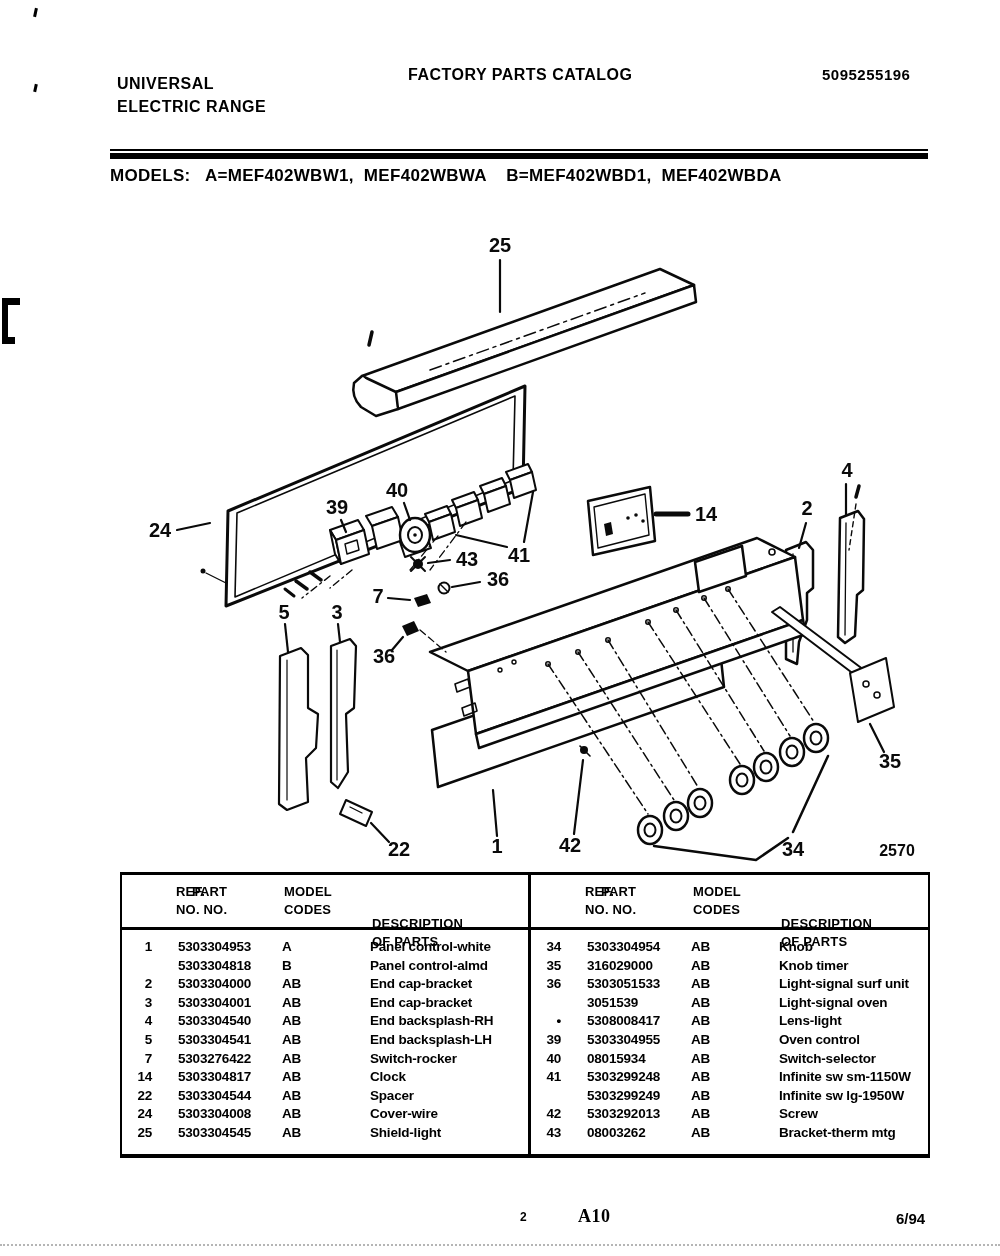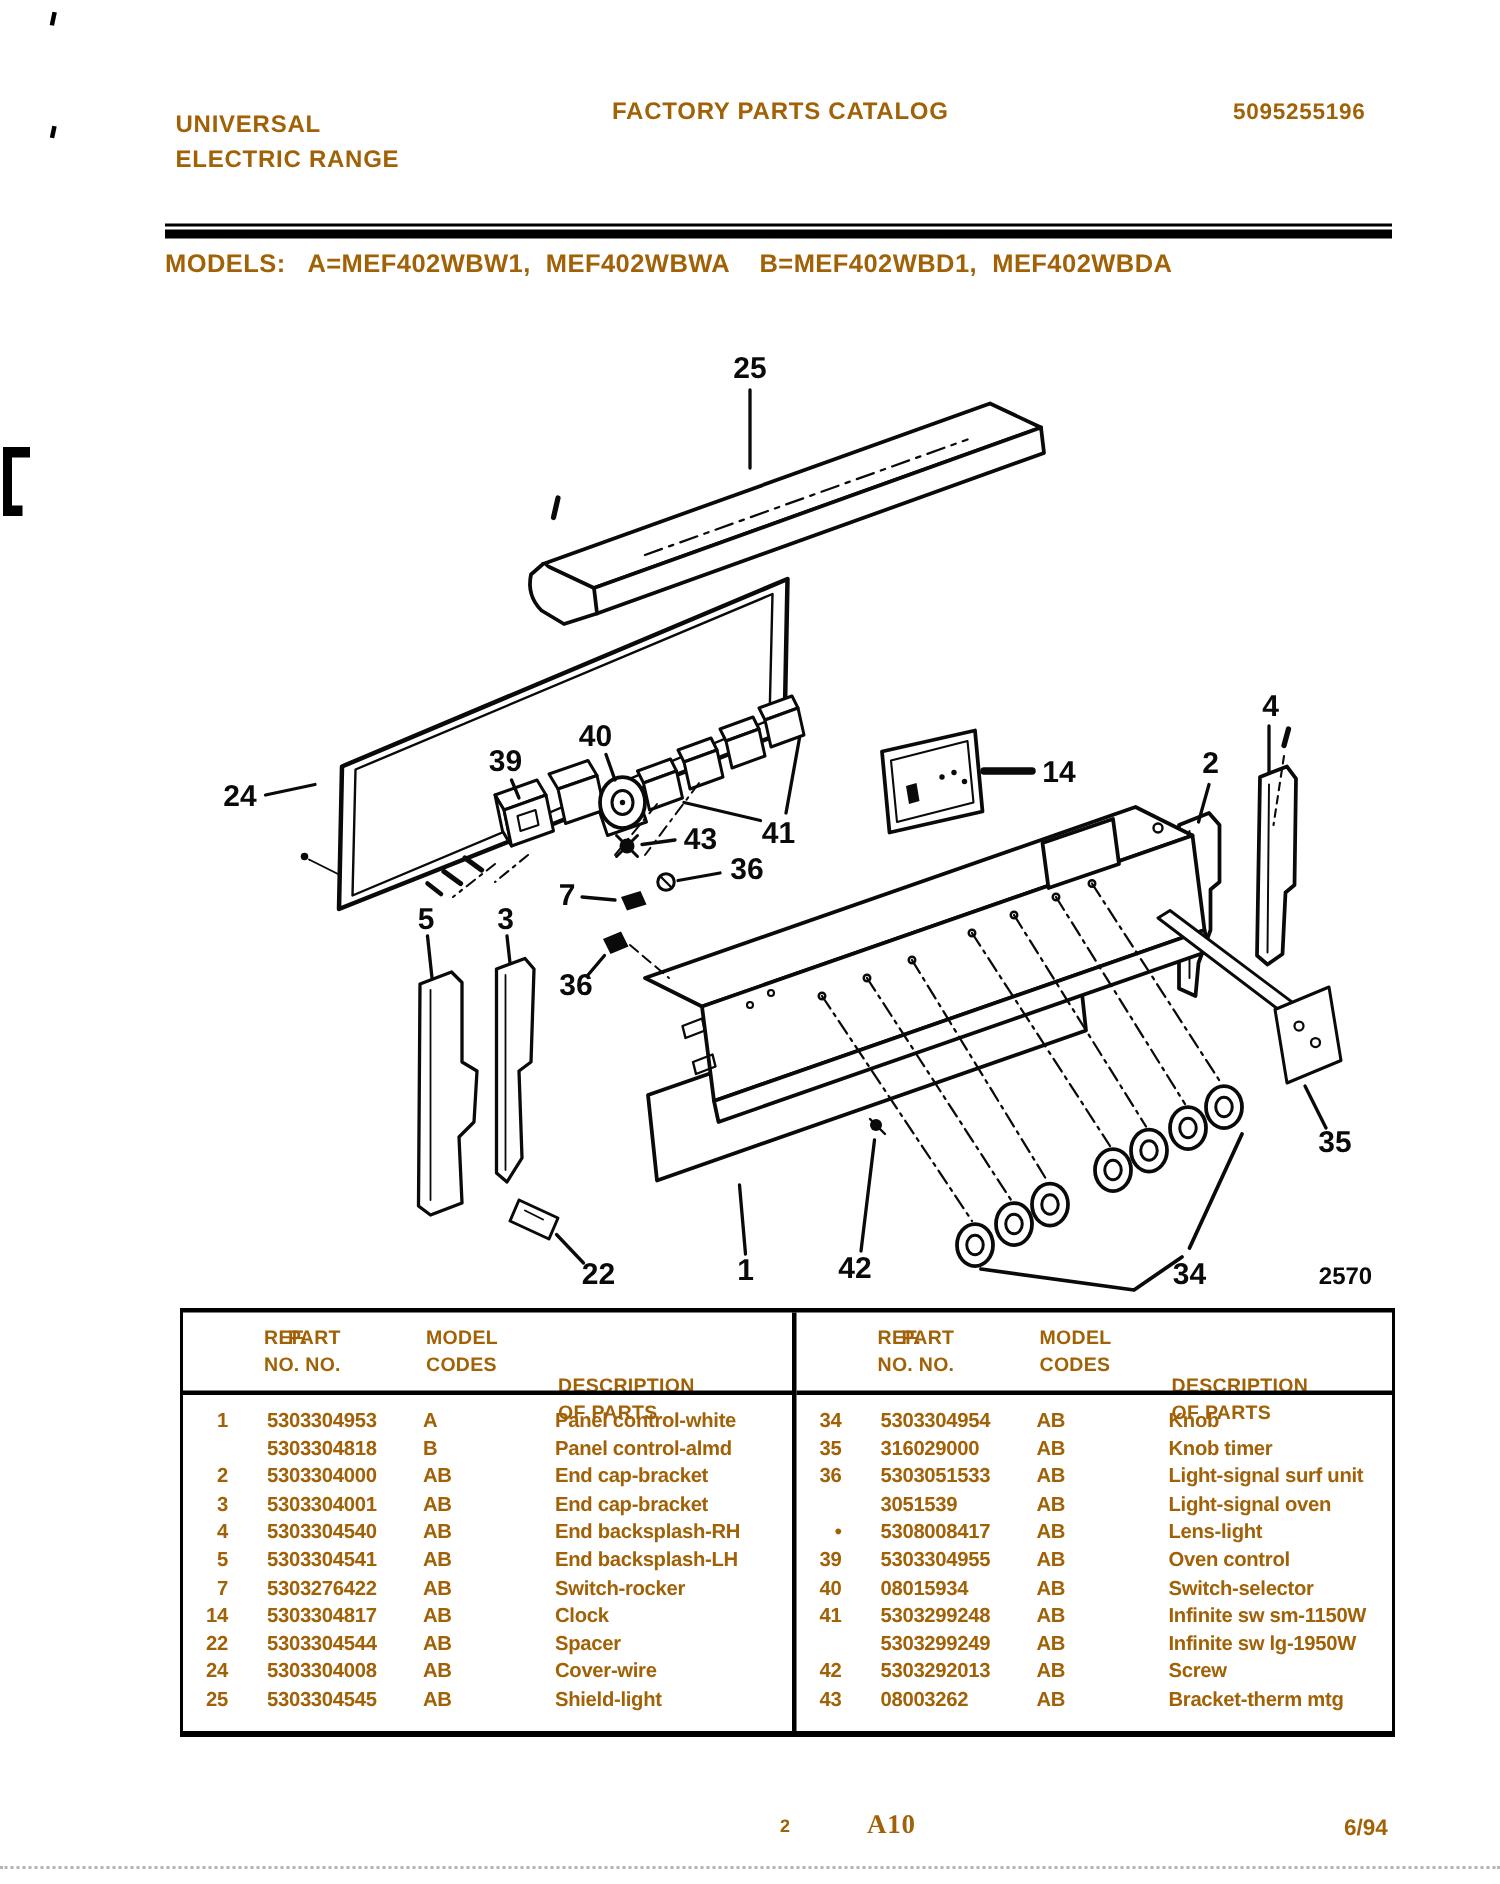--- a/index.html
+++ b/index.html
@@ -1,18 +1,18 @@
 <!DOCTYPE html>
 <html><head>
 <meta charset="utf-8">
 <style>
   html,body{margin:0;padding:0;background:#e8e8e8;}
   .page{
     position:relative;width:1000px;height:1256px;background:#ffffff;
-    font-family:"Liberation Sans",sans-serif;color:#a16207;overflow:hidden;
+    font-family:"Liberation Sans",sans-serif;color:#000000;overflow:hidden;
   }
   .abs{position:absolute;}
   
   .brand{left:117px;top:72px;font-size:16px;font-weight:700;letter-spacing:.5px;line-height:23px;}
   .cat-title{left:408px;top:66px;font-size:16px;font-weight:700;letter-spacing:.5px;}
   .pub-no{left:822px;top:66px;font-size:15px;font-weight:700;letter-spacing:.5px;}
   .rule-thin{left:110px;top:149px;width:818px;height:2px;background:#000;}
   .rule-thick{left:110px;top:153px;width:818px;height:6px;background:#000;}
   .models{left:110px;top:166px;font-size:17px;font-weight:700;letter-spacing:.3px;white-space:pre;}
   

